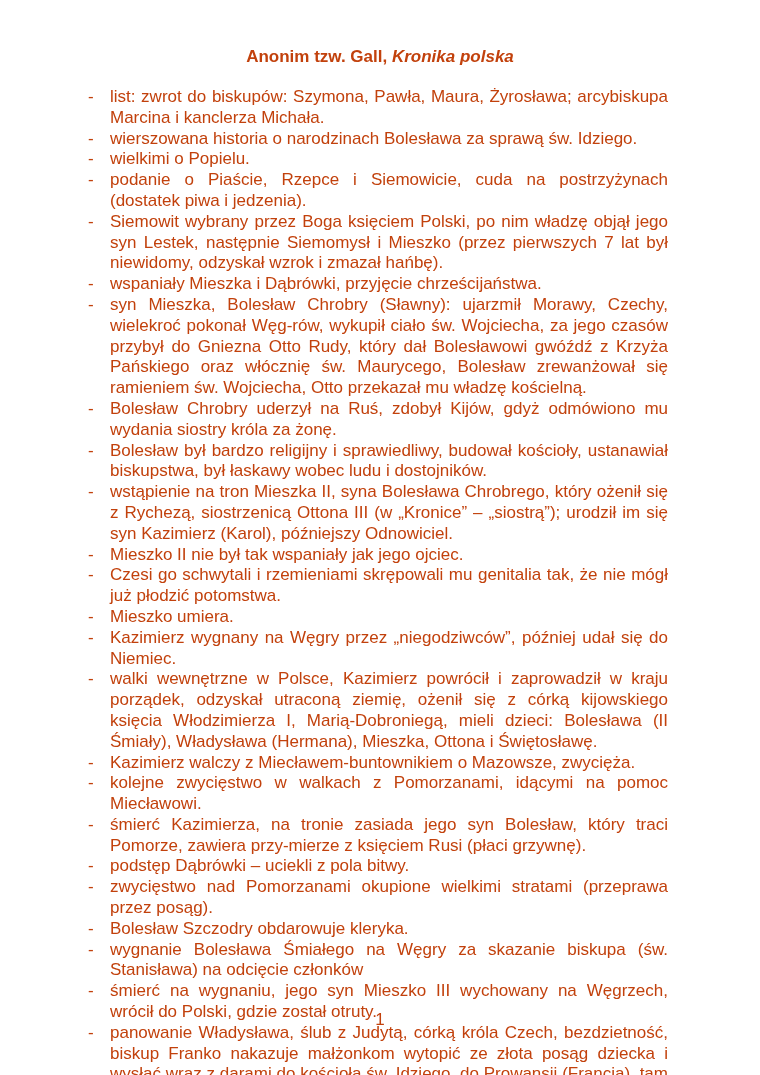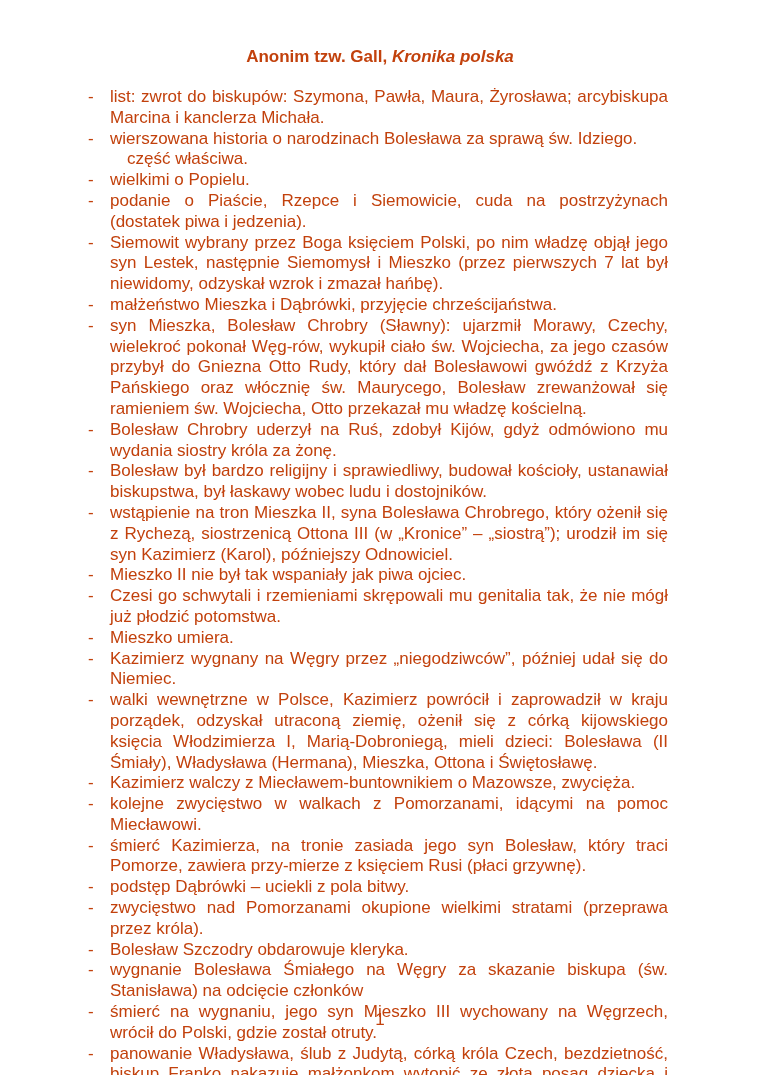--- a/index.html
+++ b/index.html
@@ -69,59 +69,55 @@
 
   <div class="notes-list" id="notes-list">
       <div class="list-item">
         <span class="bullet">-</span>
         <span class="item-text">list: zwrot do biskupów: Szymona, Pawła, Maura, Żyrosława; arcybiskupa Marcina i kanclerza Michała.</span>
       </div>
       <div class="list-item">
         <span class="bullet">-</span>
         <span class="item-text">wierszowana historia o narodzinach Bolesława za sprawą św. Idziego.</span>
       </div>
-      <div class="list-item continuation">
-        <span class="bullet"></span>
-        <span class="item-text">część właściwa.</span>
-      </div>
       <div class="list-item">
         <span class="bullet">-</span>
         <span class="item-text">wielkimi o Popielu.</span>
       </div>
       <div class="list-item">
         <span class="bullet">-</span>
         <span class="item-text">podanie o Piaście, Rzepce i Siemowicie, cuda na postrzyżynach (dostatek piwa i jedzenia).</span>
       </div>
       <div class="list-item">
         <span class="bullet">-</span>
         <span class="item-text">Siemowit wybrany przez Boga księciem Polski, po nim władzę objął jego syn Lestek, następnie Siemomysł i Mieszko (przez pierwszych 7 lat był niewidomy, odzyskał wzrok i zmazał hańbę).</span>
       </div>
       <div class="list-item">
         <span class="bullet">-</span>
-        <span class="item-text">małżeństwo Mieszka i Dąbrówki, przyjęcie chrześcijaństwa.</span>
+        <span class="item-text">wspaniały Mieszka i Dąbrówki, przyjęcie chrześcijaństwa.</span>
       </div>
       <div class="list-item">
         <span class="bullet">-</span>
         <span class="item-text">syn Mieszka, Bolesław Chrobry (Sławny): ujarzmił Morawy, Czechy, wielekroć pokonał Węg-rów, wykupił ciało św. Wojciecha, za jego czasów przybył do Gniezna Otto Rudy, który dał Bolesławowi gwóźdź z Krzyża Pańskiego oraz włócznię św. Maurycego, Bolesław zrewanżował się ramieniem św. Wojciecha, Otto przekazał mu władzę kościelną.</span>
       </div>
       <div class="list-item">
         <span class="bullet">-</span>
         <span class="item-text">Bolesław Chrobry uderzył na Ruś, zdobył Kijów, gdyż odmówiono mu wydania siostry króla za żonę.</span>
       </div>
       <div class="list-item">
         <span class="bullet">-</span>
         <span class="item-text">Bolesław był bardzo religijny i sprawiedliwy, budował kościoły, ustanawiał biskupstwa, był łaskawy wobec ludu i dostojników.</span>
       </div>
       <div class="list-item">
         <span class="bullet">-</span>
         <span class="item-text">wstąpienie na tron Mieszka II, syna Bolesława Chrobrego, który ożenił się z Rychezą, siostrzenicą Ottona III (w „Kronice” – „siostrą”); urodził im się syn Kazimierz (Karol), późniejszy Odnowiciel.</span>
       </div>
       <div class="list-item">
         <span class="bullet">-</span>
-        <span class="item-text">Mieszko II nie był tak wspaniały jak piwa ojciec.</span>
+        <span class="item-text">Mieszko II nie był tak wspaniały jak jego ojciec.</span>
       </div>
       <div class="list-item">
         <span class="bullet">-</span>
         <span class="item-text">Czesi go schwytali i rzemieniami skrępowali mu genitalia tak, że nie mógł już płodzić potomstwa.</span>
       </div>
       <div class="list-item">
         <span class="bullet">-</span>
         <span class="item-text">Mieszko umiera.</span>
       </div>
       <div class="list-item">
@@ -143,21 +139,21 @@
       <div class="list-item">
         <span class="bullet">-</span>
         <span class="item-text">śmierć Kazimierza, na tronie zasiada jego syn Bolesław, który traci Pomorze, zawiera przy-mierze z księciem Rusi (płaci grzywnę).</span>
       </div>
       <div class="list-item">
         <span class="bullet">-</span>
         <span class="item-text">podstęp Dąbrówki – uciekli z pola bitwy.</span>
       </div>
       <div class="list-item">
         <span class="bullet">-</span>
-        <span class="item-text">zwycięstwo nad Pomorzanami okupione wielkimi stratami (przeprawa przez króla).</span>
+        <span class="item-text">zwycięstwo nad Pomorzanami okupione wielkimi stratami (przeprawa przez posąg).</span>
       </div>
       <div class="list-item">
         <span class="bullet">-</span>
         <span class="item-text">Bolesław Szczodry obdarowuje kleryka.</span>
       </div>
       <div class="list-item">
         <span class="bullet">-</span>
         <span class="item-text">wygnanie Bolesława Śmiałego na Węgry za skazanie biskupa (św. Stanisława) na odcięcie członków</span>
       </div>
       <div class="list-item">

